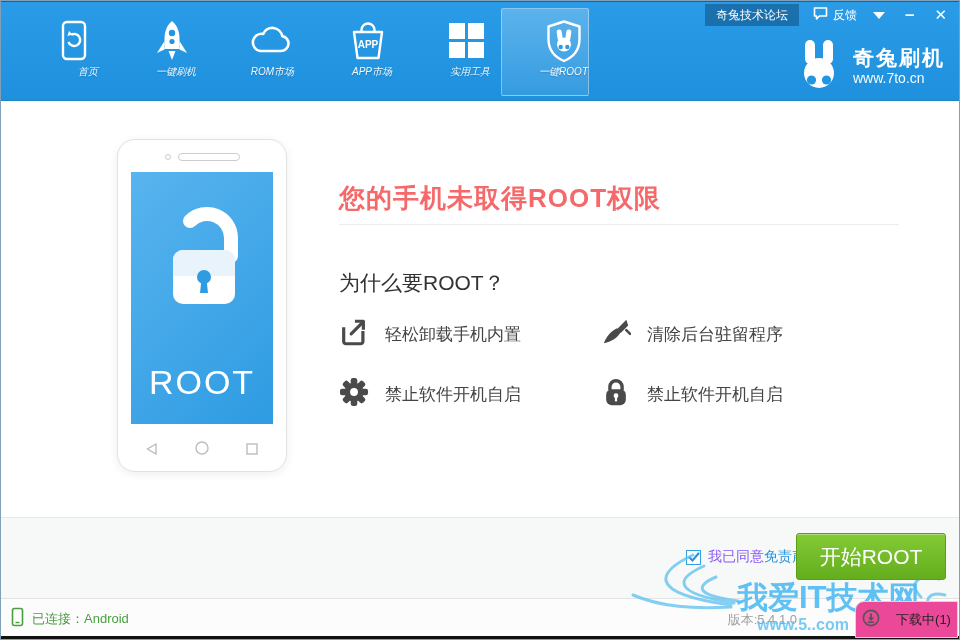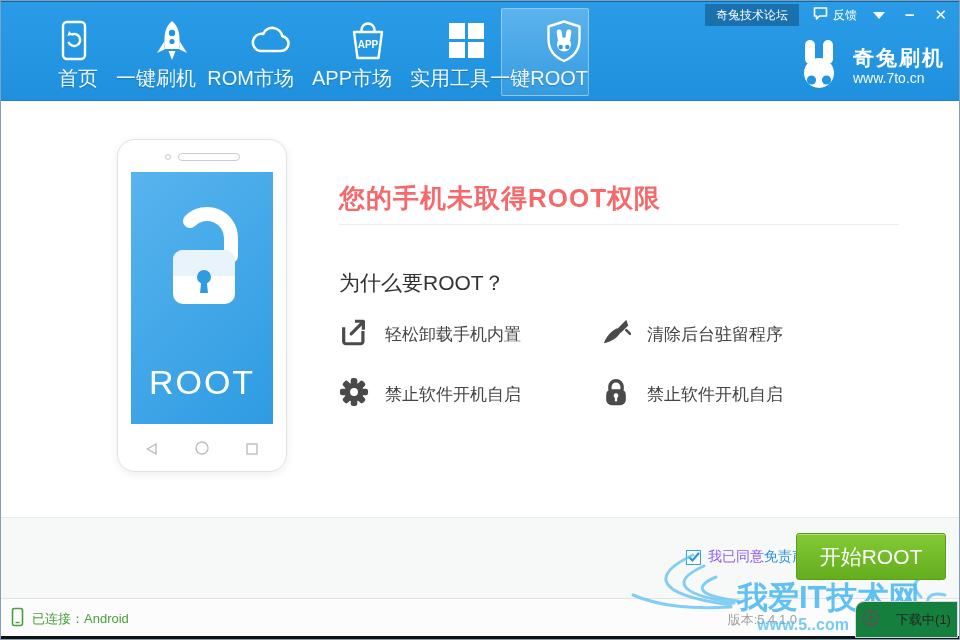--- a/index.html
+++ b/index.html
@@ -12,21 +12,21 @@
   .header { position:absolute; left:0; top:0; width:100%; height:100px;
             background:linear-gradient(#2a9ce7,#1e90dd);
             border-top:1px solid #1565a4; border-bottom:1px solid #1d84c4; }
   .nav { position:absolute; left:10px; top:6px; display:flex; gap:10px; }
   .nav-item { width:88px; height:88px; display:flex; flex-direction:column;
               align-items:flex-end; justify-content:flex-start; padding-top:8px;
               color:#f2faff; cursor:pointer; border:1px solid transparent; border-radius:2px; }
   .nav-item.active { background:linear-gradient(rgba(255,255,255,.24),rgba(255,255,255,.10));
                      border:1px solid rgba(255,255,255,.38); }
   .nav-icon { width:48px; height:48px; display:flex; align-items:center; justify-content:center; }
-  .nav-label { font-size:20px; text-shadow:0 1px 1px rgba(0,60,110,.3); white-space:nowrap; }
+  .nav-label { font-size:10px; text-shadow:0 1px 1px rgba(0,60,110,.3); white-space:nowrap;font-style:italic; }
 
   .winctrl { position:absolute; right:0; top:0; height:26px; display:flex;
              align-items:center; color:#fff; font-size:12px; }
   .forum-tag { background:rgba(9,62,104,.45); padding:11px 11px; height:21px;
                display:flex; align-items:center; cursor:pointer; }
   .feedback { display:flex; align-items:center; gap:5px; margin:0 16px 0 14px; cursor:pointer; }
   .caret-btn { margin-right:20px; cursor:pointer; display:flex; }
   .min-btn { margin-right:20px; font-size:17px; font-weight:bold; cursor:pointer; line-height:10px; }
   .close-btn { margin-right:12px; font-size:15px; font-weight:bold; cursor:pointer; }
 
@@ -75,21 +75,21 @@
                line-height:45px; cursor:pointer; z-index:7;
                box-shadow:inset 0 1px 0 rgba(255,255,255,.35); font-family:inherit; }
 
   
   .statusbar { position:absolute; left:0; top:597px; width:100%; height:40px;
                background:#fcfcfc; border-top:1px solid #e2e2e2; }
   .conn { position:absolute; left:10px; top:8px; display:flex; align-items:center; gap:8px; }
   .conn-label { font-size:13px; color:#4a9e3f; }
   .version { position:absolute; right:162px; top:12px; font-size:13px; color:#a0a0a0; }
   .dl-panel { position:absolute; right:1px; top:600px; width:103px; height:37px;
-              background:#15803d; border:1px solid #d8d8d8; border-radius:9px 0 0 0;
+              background:#ec4899; border:1px solid #d8d8d8; border-radius:9px 0 0 0;
               display:flex; align-items:center; justify-content:center; gap:16px;
               cursor:pointer; z-index:7; }
   .dl-label { font-size:13px; color:#222; }
 
   .bottom-strip { position:absolute; left:0; bottom:0; width:100%; height:3px; background:#111; }
 
   
   .watermark { position:absolute; left:540px; top:550px; z-index:6; pointer-events:none; }
 </style>
 </head>

